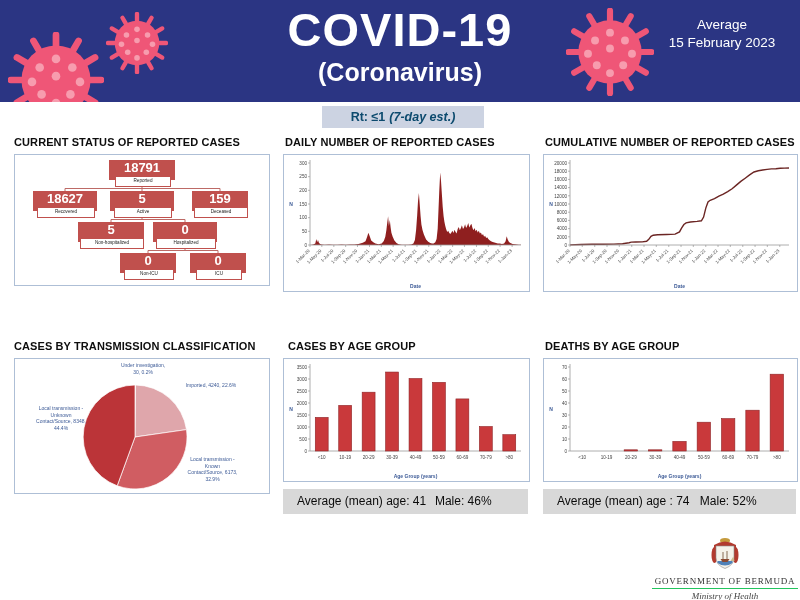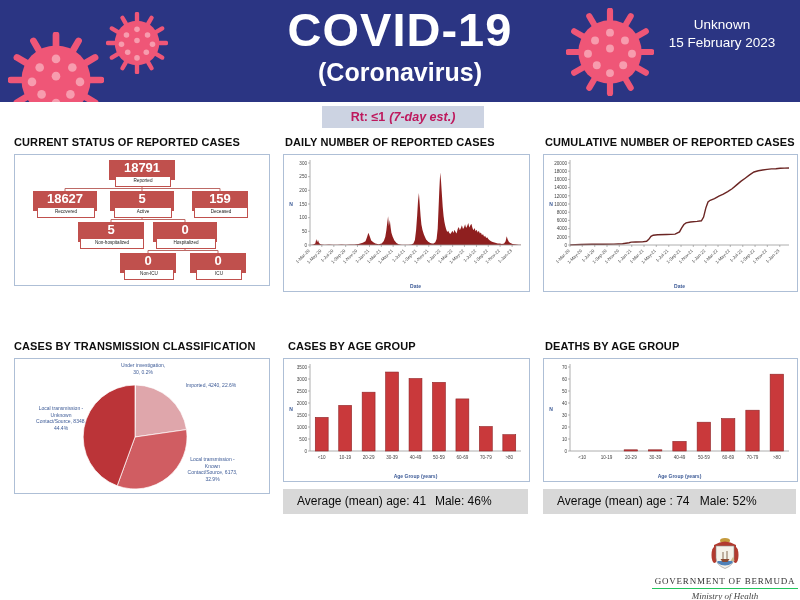--- a/index.html
+++ b/index.html
@@ -10,21 +10,21 @@
   .banner-title{position:absolute;left:230px;top:2px;width:340px;text-align:center;
     color:#fff;font-size:47px;font-weight:bold;letter-spacing:1px;}
   .banner-sub{position:absolute;left:230px;top:58px;width:340px;text-align:center;
     color:#fff;font-size:25px;font-weight:bold;}
   .updated{position:absolute;right:8px;top:16px;width:140px;text-align:center;
     color:#fff;font-size:13.5px;line-height:18px;}
   .virus{position:absolute;}
   
   .rt-badge{position:absolute;left:322px;top:106px;width:162px;height:22px;
     background:#ccd3e2;display:flex;align-items:center;justify-content:center;
-    font-size:12.5px;font-weight:bold;color:#be185d;gap:4px;}
+    font-size:12.5px;font-weight:bold;color:#0c4a6e;gap:4px;}
   .rt-badge .det{font-style:italic;}
   
   .panel-title{position:absolute;font-size:11px;font-weight:bold;color:#0d0d0d;letter-spacing:0.1px;}
   .panel{position:absolute;background:#fff;border:1px solid #aebfd6;}
   .chart-host{position:absolute;left:0;top:0;right:0;bottom:0;}
   
   .node-num{position:absolute;height:20px;background:#c0504d;color:#fff;
     font-weight:bold;font-size:13px;line-height:16px;text-align:center;}
   .node-lbl{position:absolute;height:9px;background:#fff;border:0.5px solid #c0504d;
     font-size:4.6px;line-height:8px;text-align:center;color:#222;}
@@ -90,21 +90,21 @@
     </svg>
   <svg class="virus" style="left:106px;top:12px" width="62" height="62">
       <use href="#virus"></use>
     </svg>
   <svg class="virus" style="left:566px;top:8px" width="88" height="88">
       <use href="#virus"></use>
     </svg>
   <div class="banner-title">COVID-19</div>
   <div class="banner-sub">(Coronavirus)</div>
   <div class="updated">
-    <div>Unknown</div>
+    <div>Average</div>
     <div>15 February 2023</div>
   </div>
 </div>
 
 <div class="rt-badge">
   <span>Rt: ≤1</span>
   <span class="det">(7-day est.)</span>
 </div>
 
 <div class="panel-title" style="left:14px;top:136px">CURRENT STATUS OF REPORTED CASES</div>

